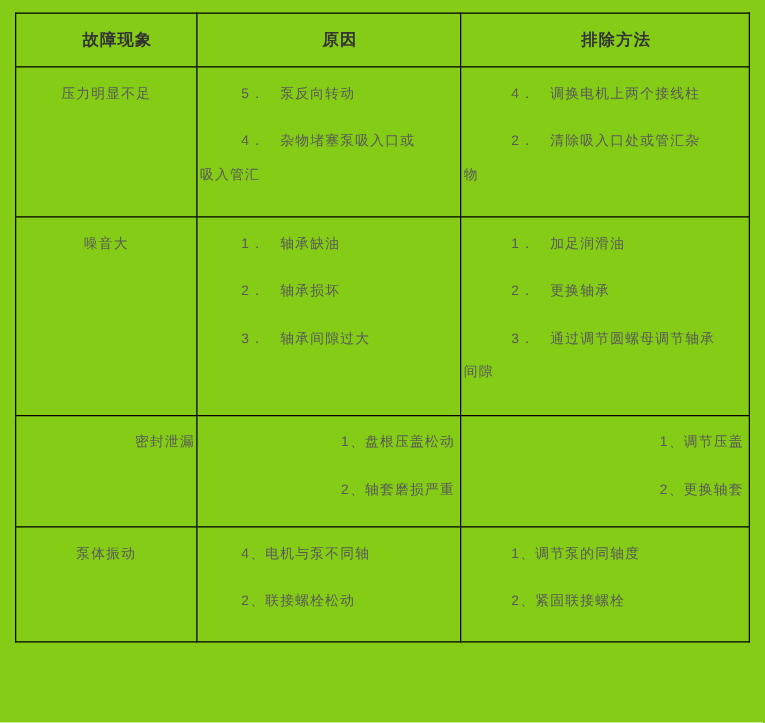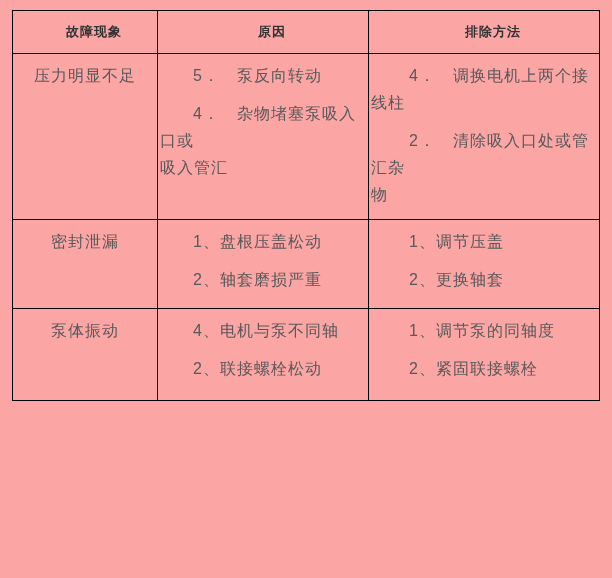--- a/index.html
+++ b/index.html
@@ -1,20 +1,20 @@
 <!DOCTYPE html>
 <html><head>
 <meta charset="utf-8">
 <style>
   html, body { margin: 0; padding: 0; background: #ffffff; }
   .canvas {
     position: relative;
     width: 612px;
     height: 578px;
-    background: #fca5a5;
+    background: #84cc16;
     font-family: "Liberation Sans", sans-serif;
     overflow: hidden;
   }
   table.fault-table {
     position: absolute;
     left: 12px;
     top: 10px;
     width: 587px;
     border-collapse: collapse;
     table-layout: fixed;
@@ -31,21 +31,21 @@
     height: 40px;
     vertical-align: middle;
     text-align: center;
     text-indent: 18px;
     font-size: 13px;
     font-weight: bold;
     color: #333333;
     letter-spacing: 1px;
   }
   .fault-table td {
-    font-size: 16px;
+    font-size: 11px;
     color: #595959;
     line-height: 27px;
     letter-spacing: 1px;
   }
   td.cell-phenomenon {
     text-align: center;
     padding-top: 8px;
     white-space: pre-wrap;
   }
   td.cell-list { padding: 8px 4px 0 2px; }
@@ -53,21 +53,21 @@
     margin: 0 0 11px 0;
     white-space: pre-wrap;
     word-break: break-all;
   }
   td.col2 p.item { text-indent: 33px; }
   td.col3 p.item { text-indent: 38px; }
   
   tr.r1 td { height: 110px; }
   tr.r2 td { height: 149px; }
   tr.r3 td { height: 80px; }
-  tr.r4 td { height: 79px; }
+  tr.r4 td { height: 79px; text-align: right; }
   tr.r5 td { height: 82px; }
 </style>
 </head>
 <body>
 
 <div class="canvas">
   <table class="fault-table">
     <colgroup>
       <col class="c1">
         <col class="c2">
@@ -87,20 +87,34 @@
           <p class="item">5．　泵反向转动</p>
           <p class="item">4．　杂物堵塞泵吸入口或
 吸入管汇</p>
         </td>
         <td class="cell-list col3">
           <p class="item">4．　调换电机上两个接线柱</p>
           <p class="item">2．　清除吸入口处或管汇杂
 物</p>
         </td>
       </tr>
+      <tr class="r2">
+        <td class="cell-phenomenon">噪音大</td>
+        <td class="cell-list col2">
+          <p class="item">1．　轴承缺油</p>
+          <p class="item">2．　轴承损坏</p>
+          <p class="item">3．　轴承间隙过大</p>
+        </td>
+        <td class="cell-list col3">
+          <p class="item">1．　加足润滑油</p>
+          <p class="item">2．　更换轴承</p>
+          <p class="item">3．　通过调节圆螺母调节轴承
+间隙</p>
+        </td>
+      </tr>
       <tr class="r4">
         <td class="cell-phenomenon">密封泄漏</td>
         <td class="cell-list col2">
           <p class="item">1、盘根压盖松动</p>
           <p class="item">2、轴套磨损严重</p>
         </td>
         <td class="cell-list col3">
           <p class="item">1、调节压盖</p>
           <p class="item">2、更换轴套</p>
         </td>

